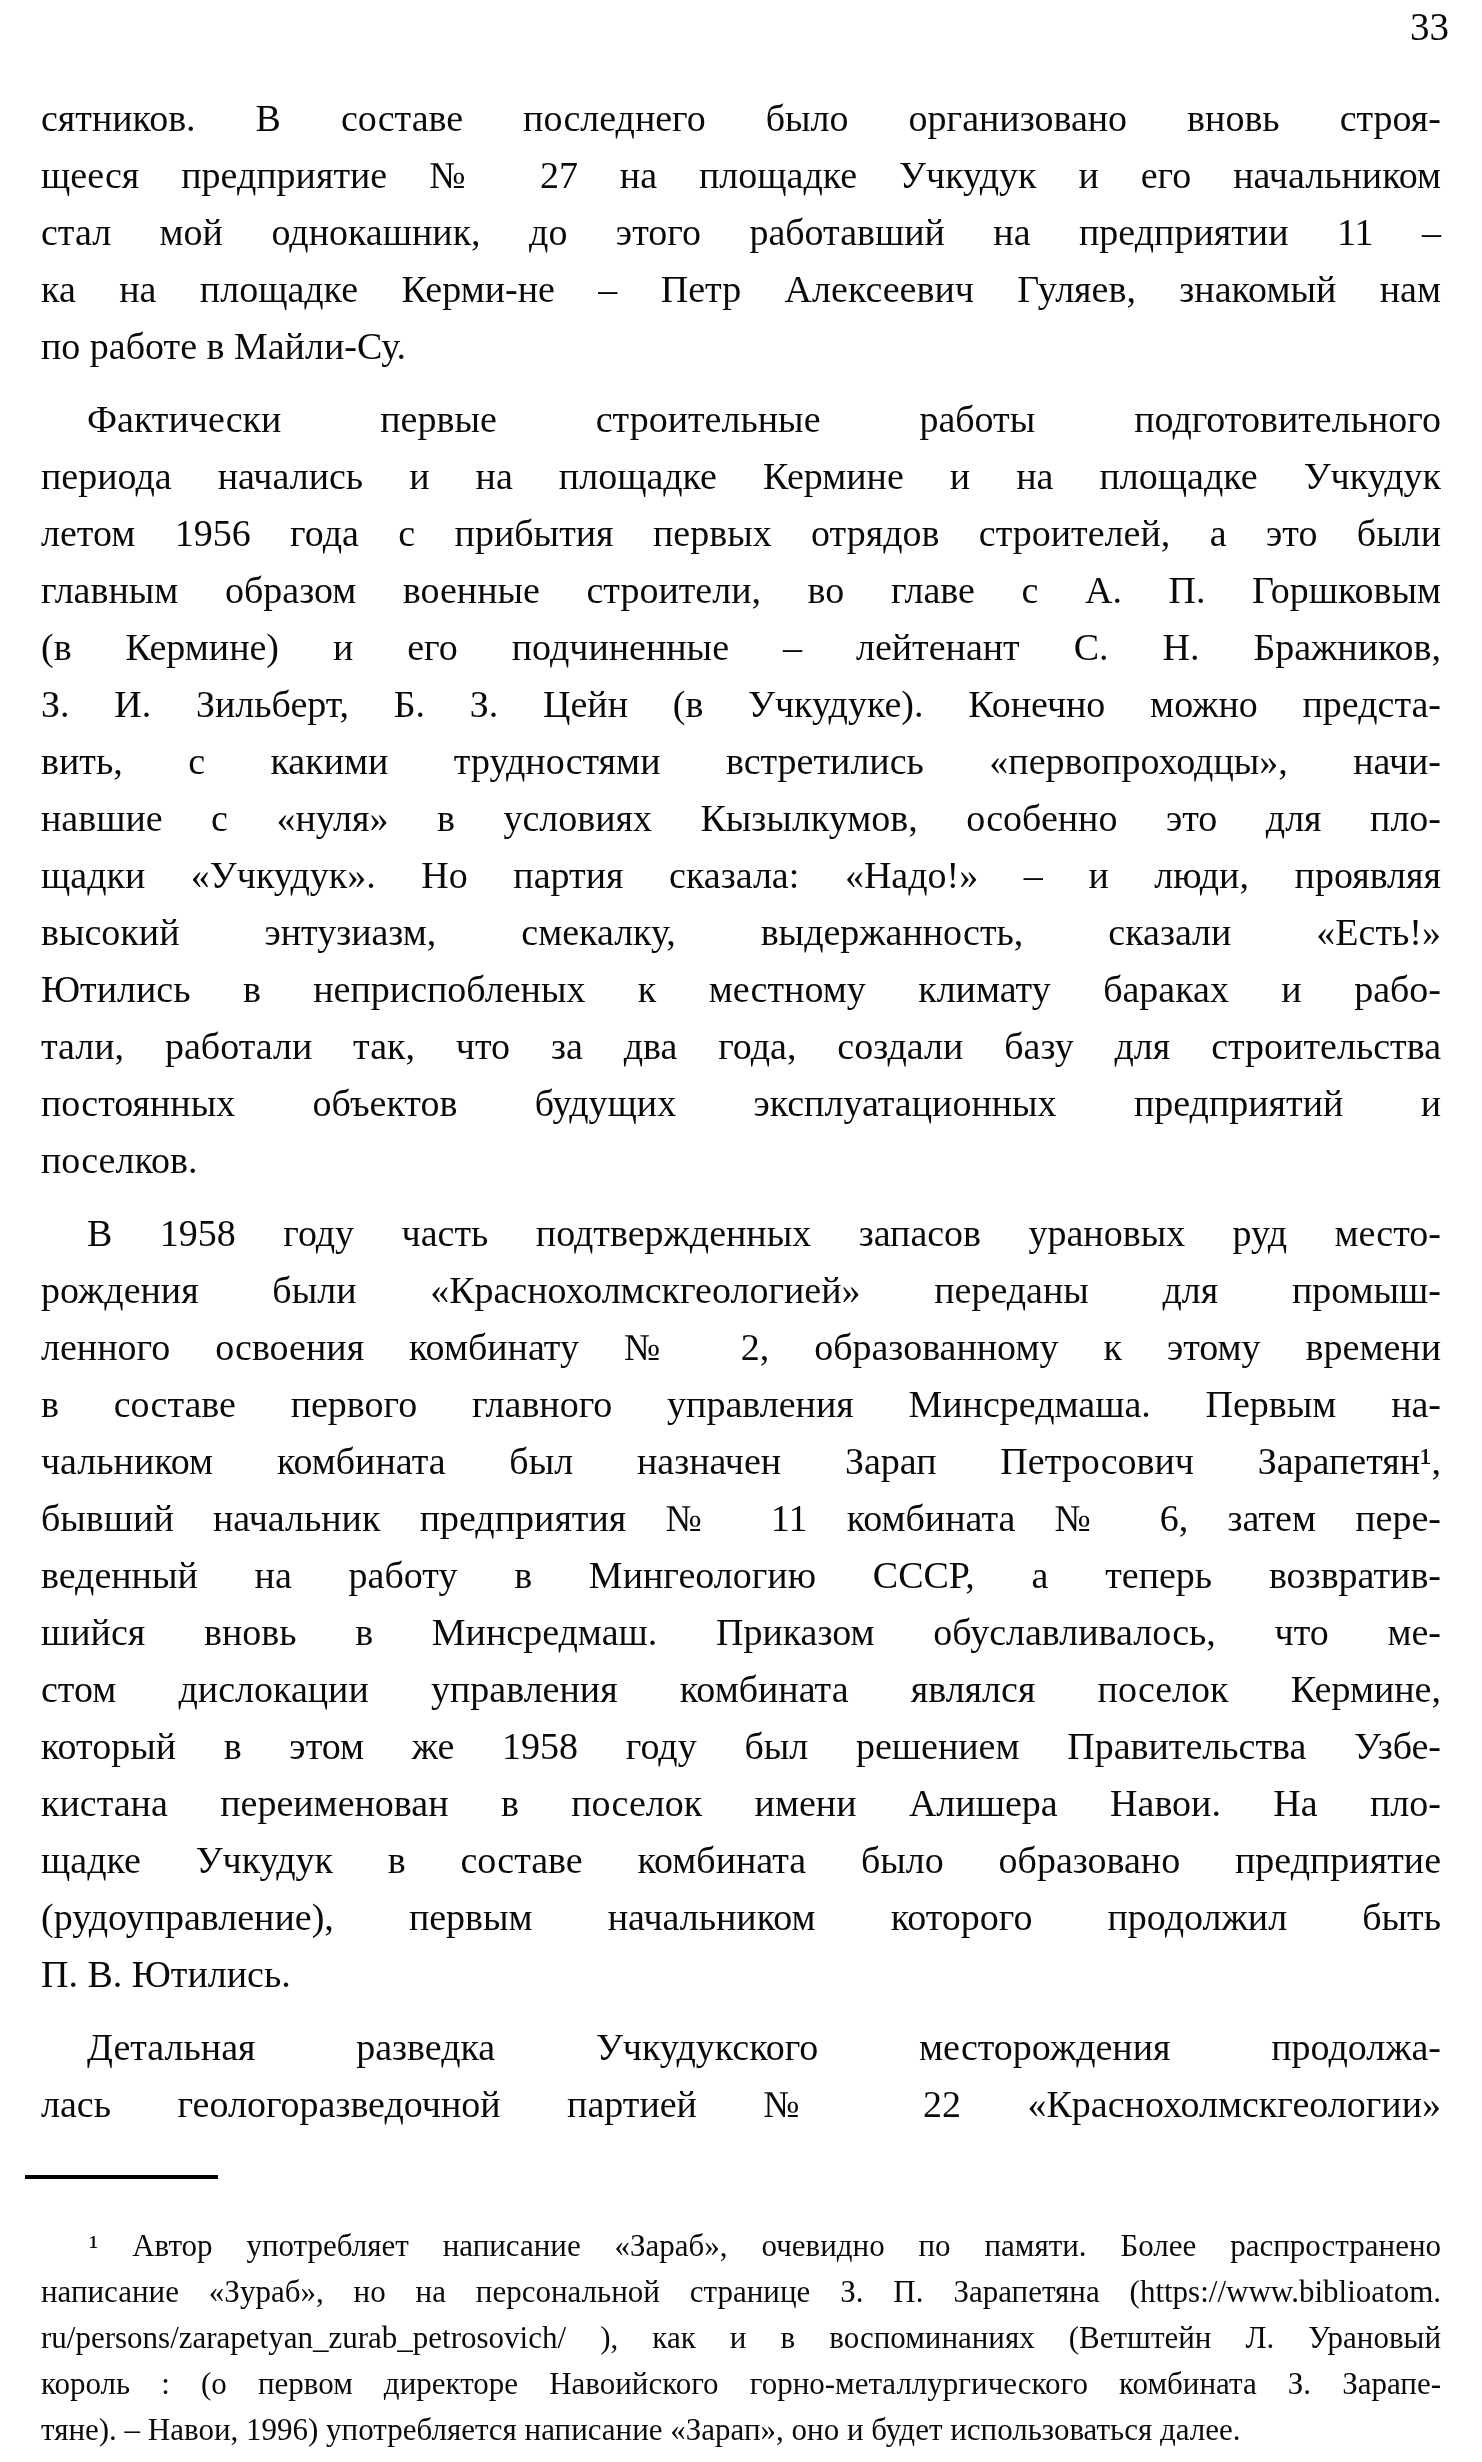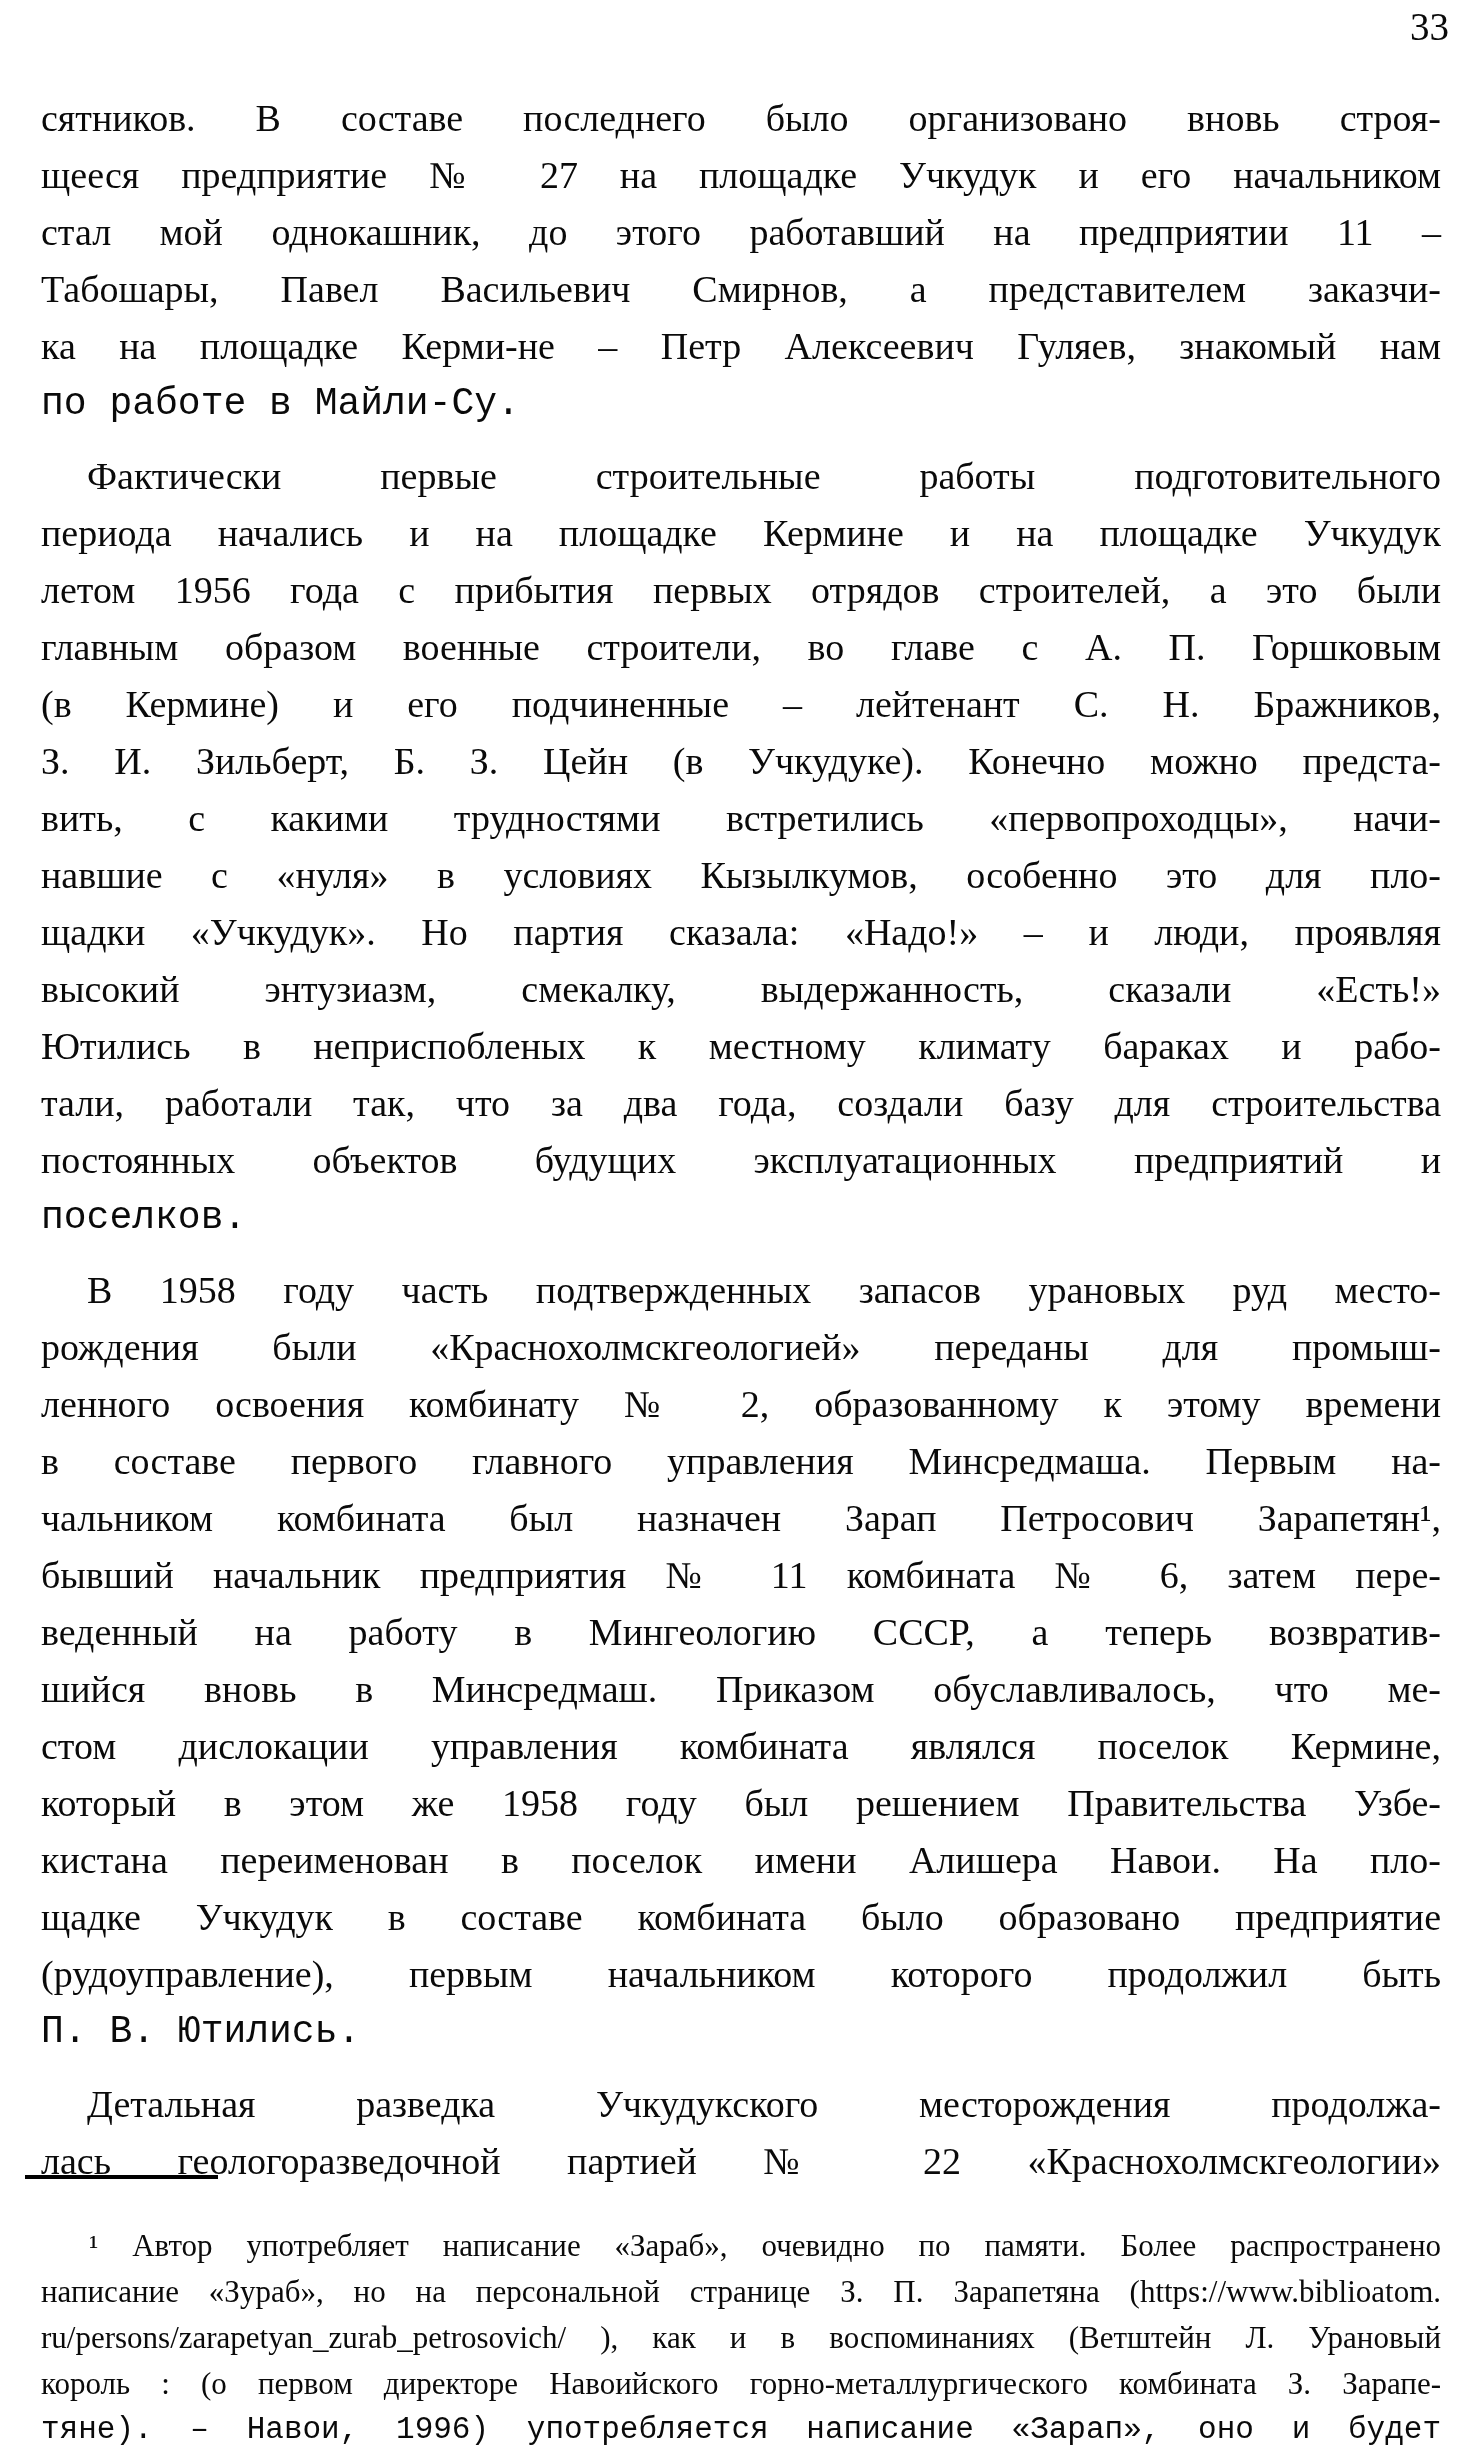--- a/index.html
+++ b/index.html
@@ -33,21 +33,20 @@
   .para { margin: 16px; padding: 0; }
   .line {
     text-align: justify;
     text-align-last: justify;
   }
   .line.indent {
     text-indent: 46px;
   }
   .line.no-just {
     text-align-last: left;
-    font-family: Liberation Mono, monospace;
   }
   .footnote-divider {
     position: absolute;
     left: 25px;
     top: 2175px;
     width: 193px;
     height: 3.7px;
     background: #000000;
   }
   .footnote {
@@ -63,21 +62,20 @@
 </head>
 <body>
 
 <div class="page-number">33</div>
 
 <div class="body-text">
     <div class="para">
       <div class="line">сятников. В составе последнего было организовано вновь строя-</div>
       <div class="line">щееся предприятие № 27 на площадке Учкудук и его начальником</div>
       <div class="line">стал мой однокашник, до этого работавший на предприятии 11 –</div>
-      <div class="line">Табошары, Павел Васильевич Смирнов, а представителем заказчи-</div>
       <div class="line">ка на площадке Керми-не – Петр Алексеевич Гуляев, знакомый нам</div>
       <div class="line no-just">по работе в Майли-Су.</div>
     </div>
     <div class="para">
       <div class="line indent">Фактически первые строительные работы подготовительного</div>
       <div class="line">периода начались и на площадке Кермине и на площадке Учкудук</div>
       <div class="line">летом 1956 года с прибытия первых отрядов строителей, а это были</div>
       <div class="line">главным образом военные строители, во главе с А. П. Горшковым</div>
       <div class="line">(в Кермине) и его подчиненные – лейтенант С. Н. Бражников,</div>
       <div class="line">З. И. Зильберт, Б. З. Цейн (в Учкудуке). Конечно можно предста-</div>

